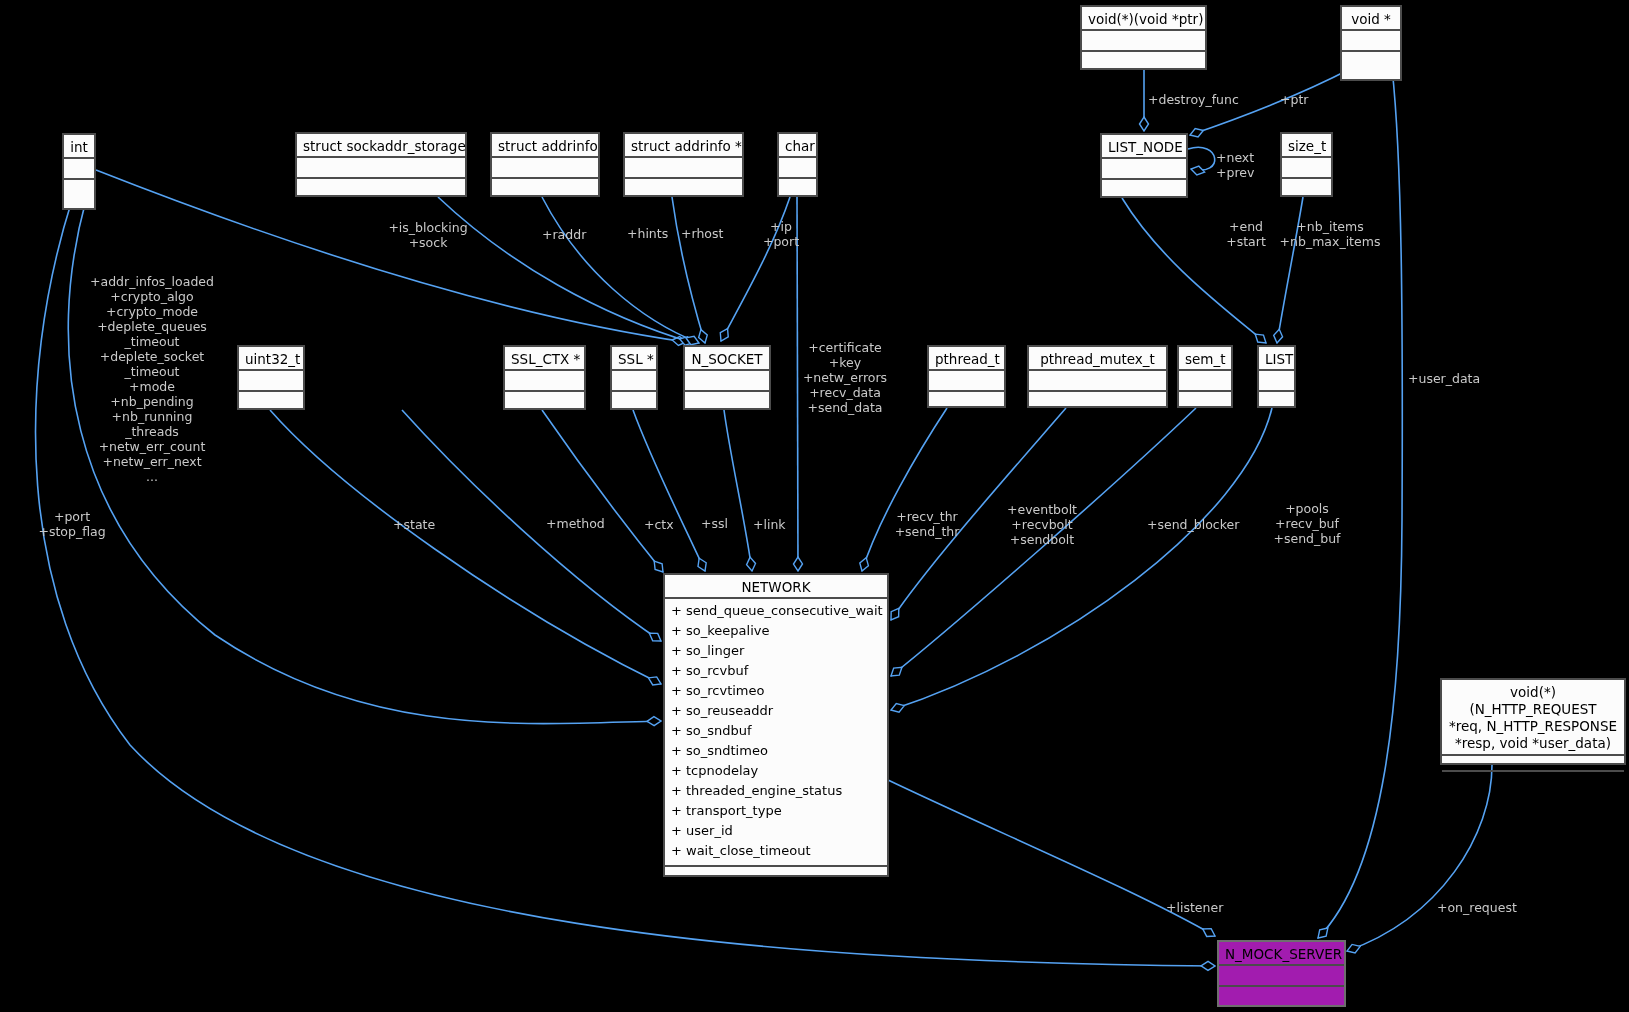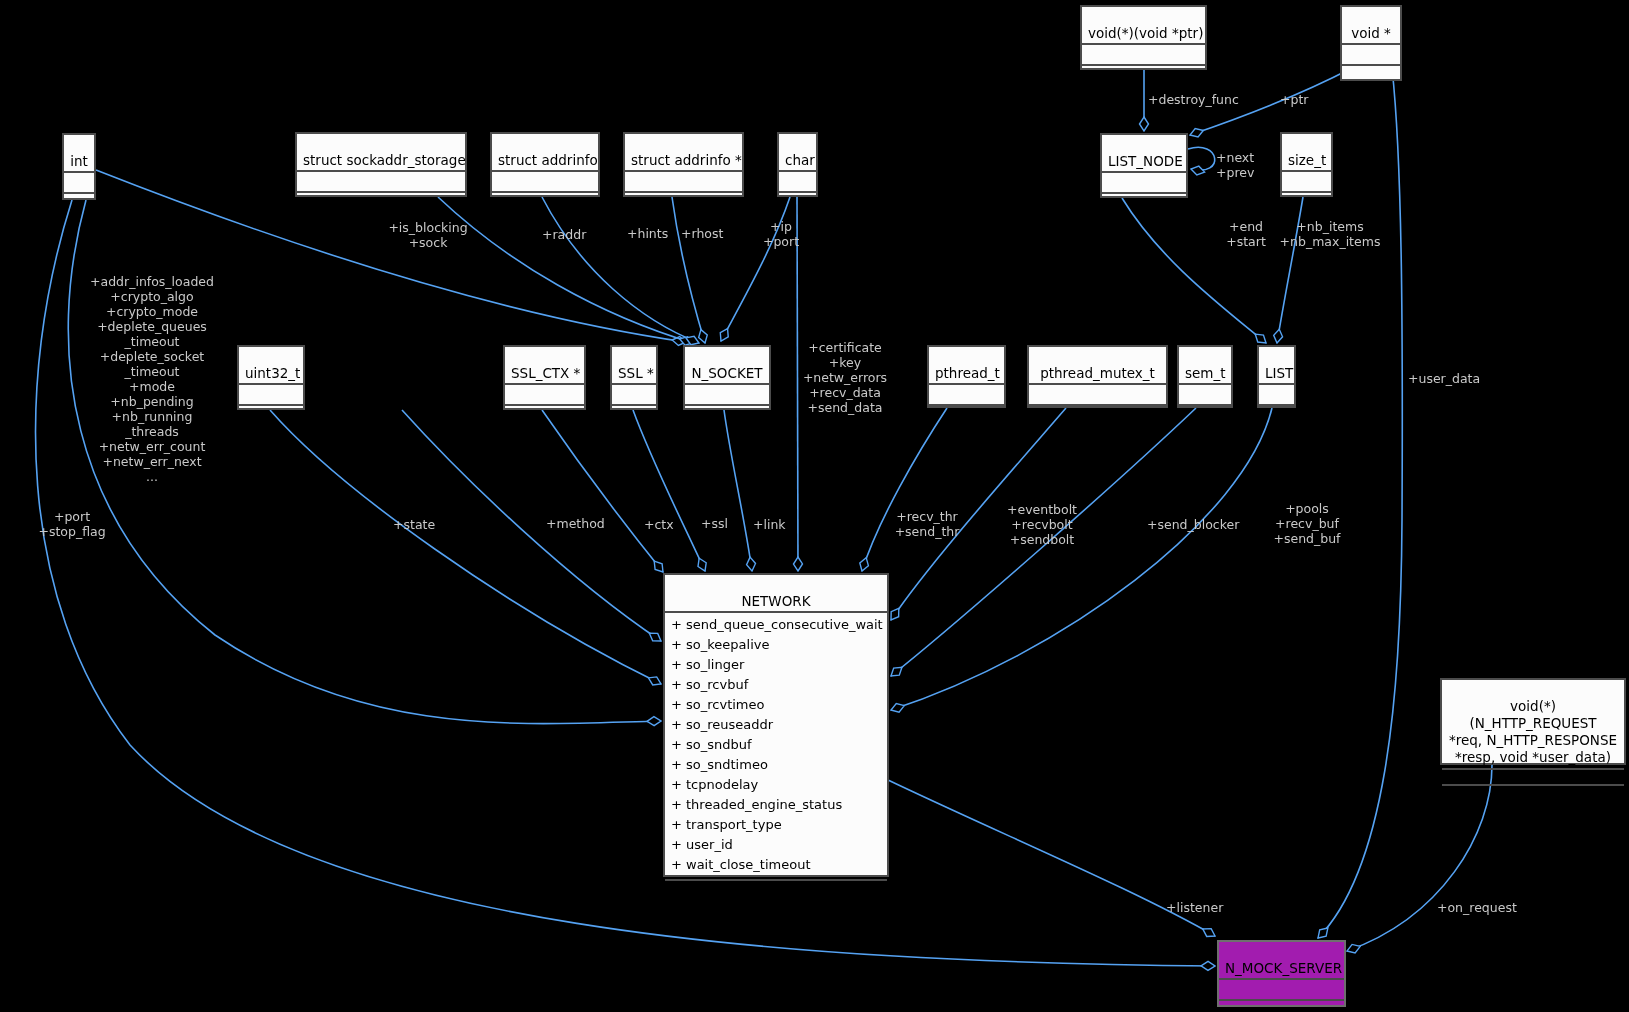--- a/index.html
+++ b/index.html
@@ -2,21 +2,21 @@
 <html><head>
 <meta charset="utf-8">
 <style>
   html,body{margin:0;padding:0;background:#000;}
   #canvas{position:relative;width:1629px;height:1012px;background:#000;overflow:hidden;
           font-family:"DejaVu Sans","Liberation Sans",sans-serif;}
   svg.edges{position:absolute;left:0;top:0;z-index:1;}
   .edge{fill:none;stroke:#55a2f2;stroke-width:1.6px;}
   .node{position:absolute;z-index:2;background:#fcfcfc;border:2px solid #4c4c4c;
         box-sizing:border-box;color:#000;}
-  .node .title{text-align:center;font-size:13.5px;padding:18px 6px 2px 6px;white-space:nowrap;}
+  .node .title{text-align:center;font-size:13.5px;padding:4px 6px 2px 6px;white-space:nowrap;}
   .node .row{border-top:2px solid #4c4c4c;height:19px;}
   .node.hl{background:#a21caf;border-color:#6e6e6e;}
   .node.multi .title{white-space:pre-line;line-height:17px;}
   .node .attrs{border-top:2px solid #4c4c4c;padding:2px 6px 4px 6px;}
   .node .attr{font-size:13px;line-height:20px;white-space:nowrap;}
   .elabel{position:absolute;z-index:3;color:#c9c9c9;font-size:12.5px;line-height:15px;
           white-space:pre-line;}
   .elabel.c{text-align:center;}
 </style>
 </head>
@@ -62,21 +62,21 @@
     <div class="row"></div>
     <div class="row"></div>
   </div>
 
   <div class="node" style="left:1340px;top:5px;width:62px;height:76px;">
     <div class="title">void *</div>
     <div class="row"></div>
     <div class="row"></div>
   </div>
 
-  <div class="node" style="left:62px;top:133px;width:34px;height:67px;">
+  <div class="node" style="left:62px;top:133px;width:34px;height:77px;">
     <div class="title">int</div>
     <div class="row"></div>
     <div class="row"></div>
   </div>
 
   <div class="node" style="left:295px;top:132px;width:172px;height:65px;">
     <div class="title">struct sockaddr_storage</div>
     <div class="row"></div>
     <div class="row"></div>
   </div>

